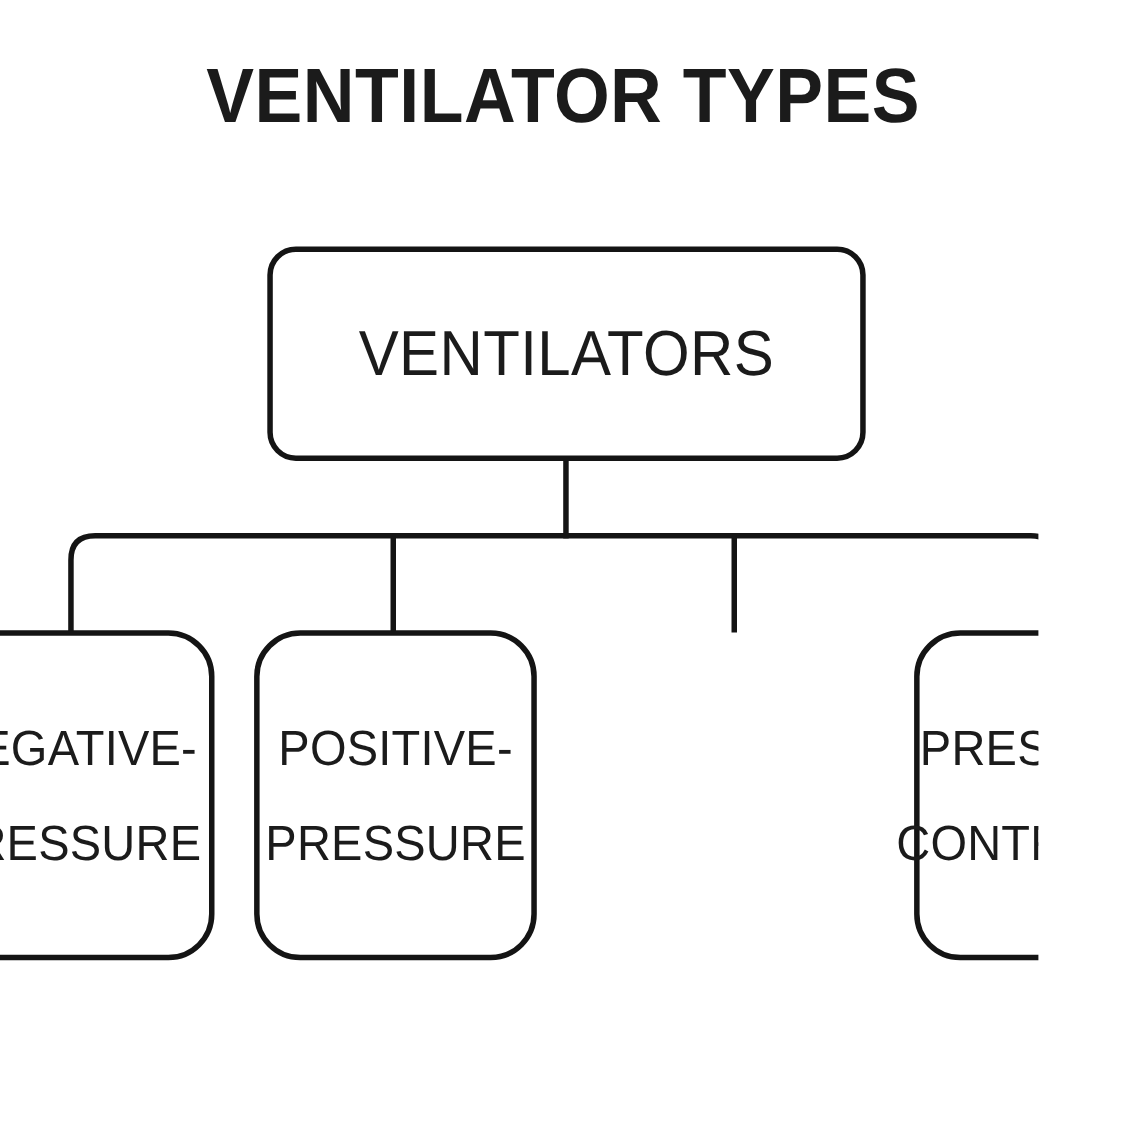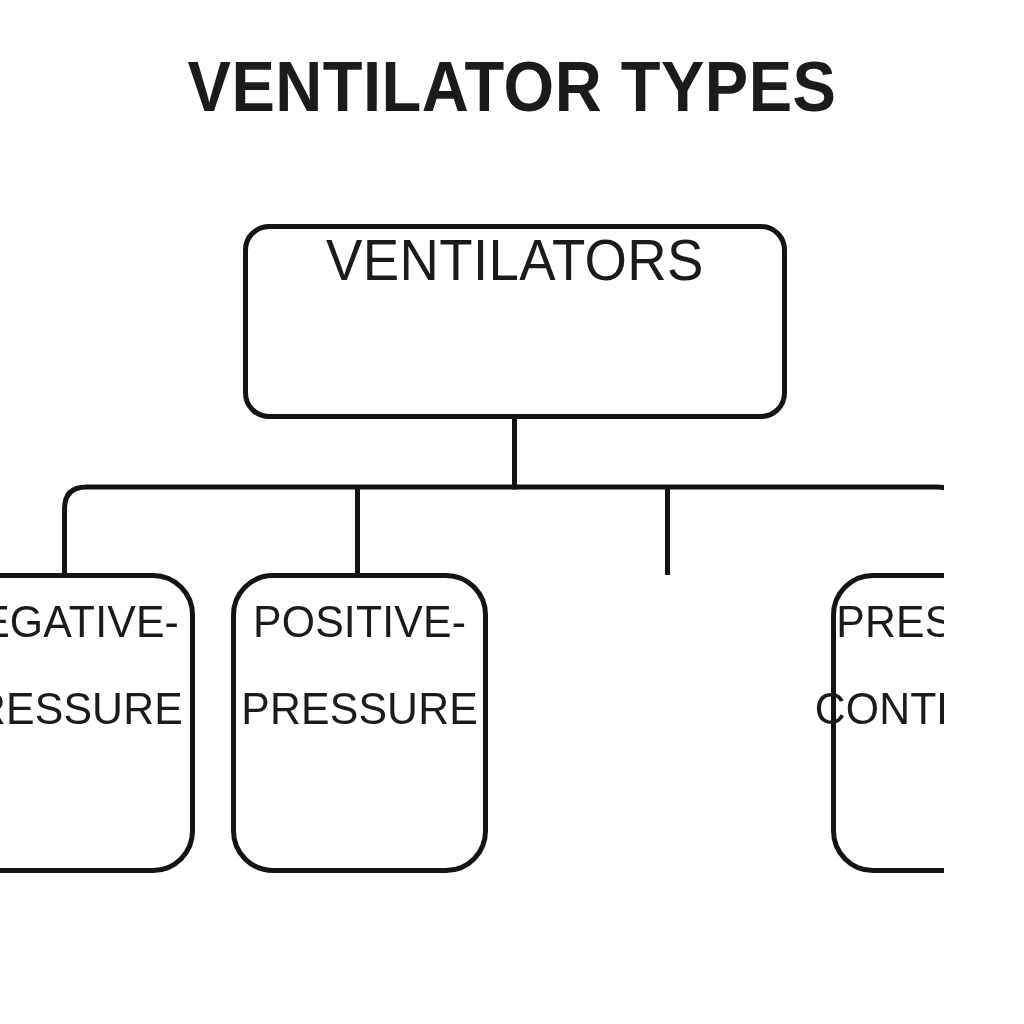--- a/index.html
+++ b/index.html
@@ -54,20 +54,21 @@
     stroke-linecap: butt;
   }
 
   
   .node {
     position: absolute;
     box-sizing: border-box;
     border: 5px solid #141414;
     background: #ffffff;
     display: flex;
+    align-items: center;
     justify-content: center;
     text-align: center;
     color: #1b1b1b;
   }
   .node-root {
     left: 243px;
     top: 224px;
     width: 544px;
     height: 195px;
     border-radius: 26px;

